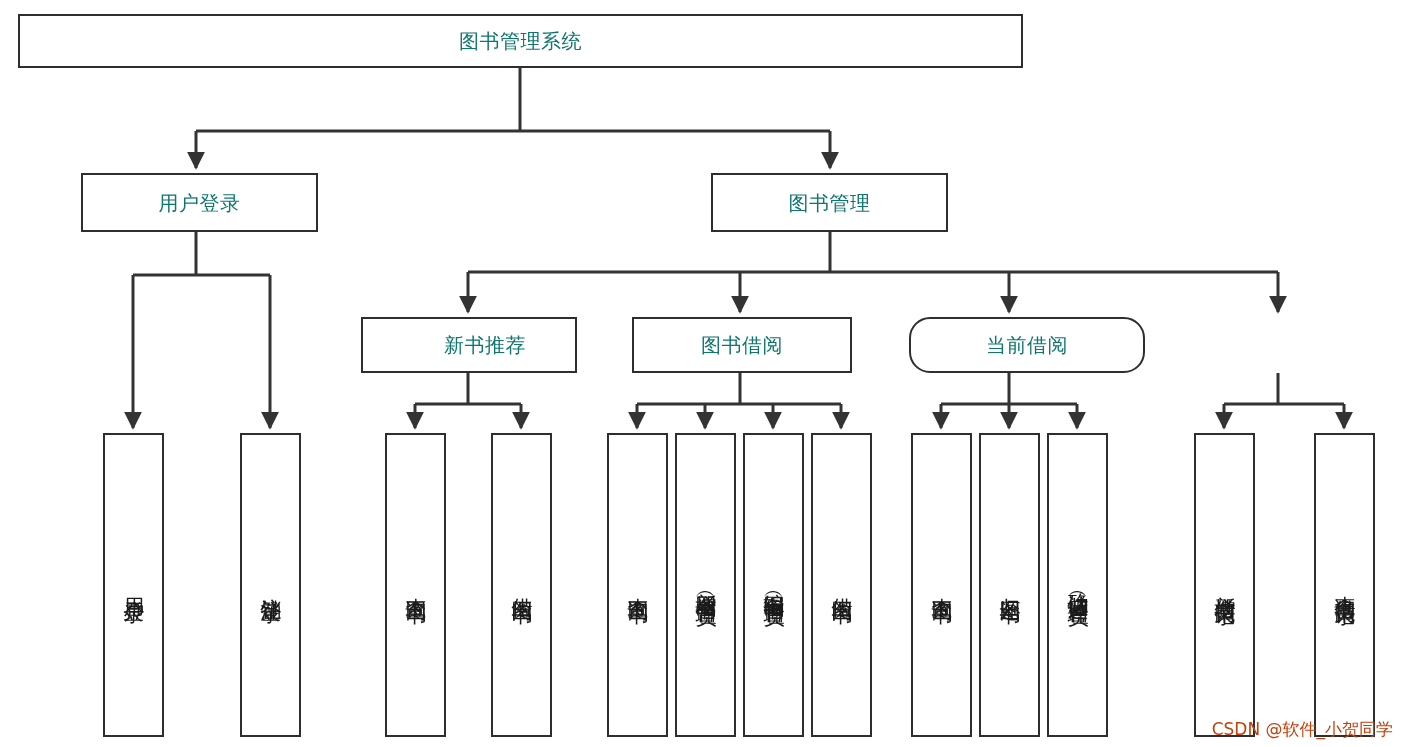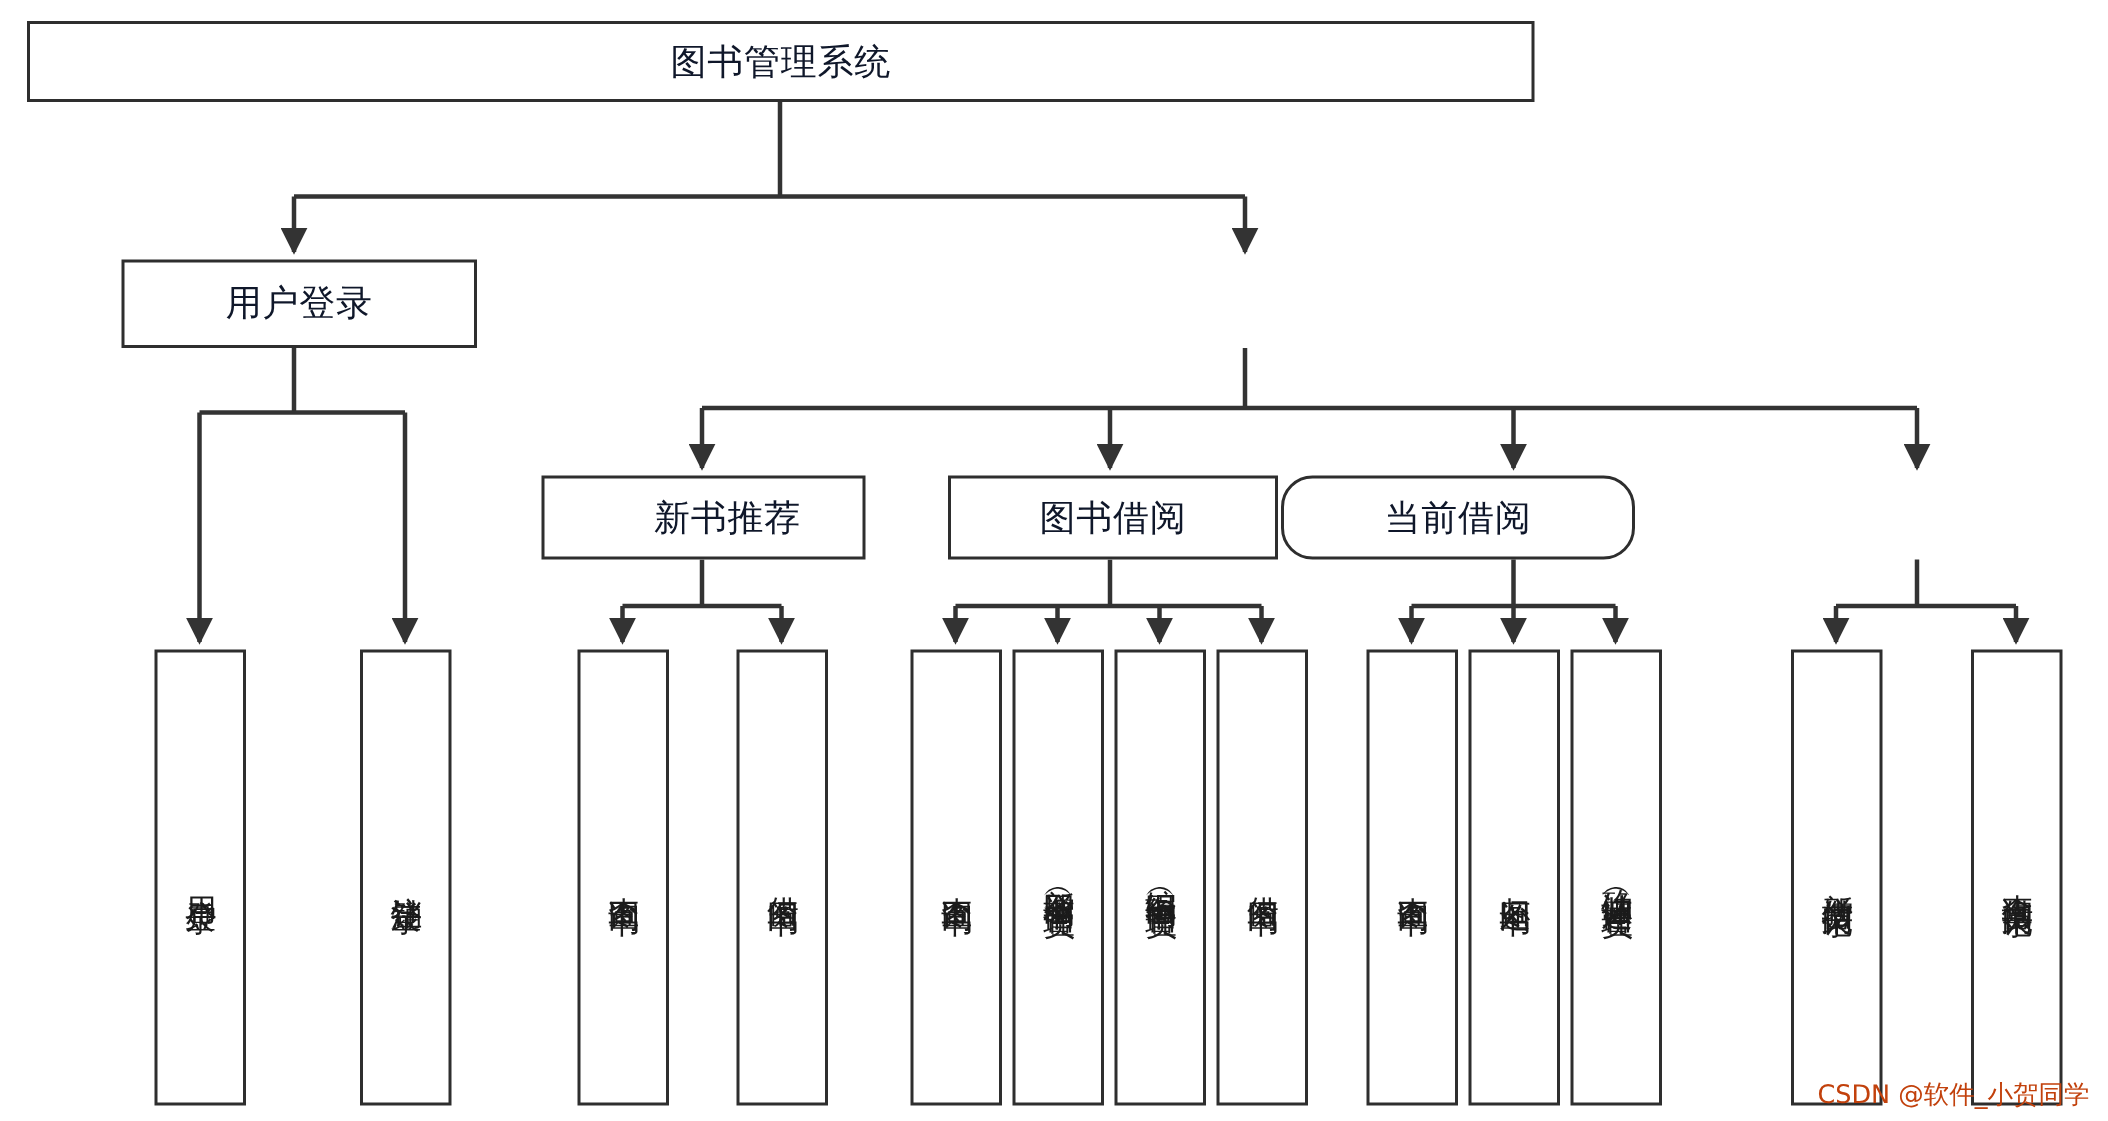--- a/index.html
+++ b/index.html
@@ -29,22 +29,22 @@
     position: absolute;
     box-sizing: border-box;
     background: #ffffff;
     border: 2px solid #2e2e2e;
     display: flex;
     align-items: center;
     justify-content: center;
     overflow: hidden;
   }
   .node-label-h {
-    font-size: 24px;
-    color: #0f172a;
+    font-size: 20px;
+    color: #0f766e;
     line-height: 1.1;
     white-space: nowrap;
     letter-spacing: 0.5px;
   }
   .node-label-v {
     font-size: 21px;
     color: #1b1b1b;
     writing-mode: vertical-rl;
     text-orientation: upright;
     line-height: 1.28;
@@ -117,28 +117,31 @@
     </g>
   </svg>
 
   <div class="node-box" style="left:18px; top:14px; width:1005px; height:54px;">
     <span class="node-label-h">图书管理系统</span>
   </div>
 
   <div class="node-box" style="left:81px; top:173px; width:237px; height:59px;">
     <span class="node-label-h">用户登录</span>
   </div>
+  <div class="node-box" style="left:711px; top:173px; width:237px; height:59px;">
+    <span class="node-label-h">图书管理</span>
+  </div>
 
   <div class="node-box" style="left:361px; top:317px; width:216px; height:56px;padding-left:32px;">
     <span class="node-label-h">新书推荐</span>
   </div>
   <div class="node-box" style="left:632px; top:317px; width:220px; height:56px;">
     <span class="node-label-h">图书借阅</span>
   </div>
-  <div class="node-box" style="left:854px; top:317px; width:236px; height:56px;border-radius:21px;">
+  <div class="node-box" style="left:909px; top:317px; width:236px; height:56px;border-radius:21px;">
     <span class="node-label-h">当前借阅</span>
   </div>
 
   <div class="node-box" style="left:103px; top:433px; width:61px; height:304px;">
     <span class="node-label-v">用户登录</span>
   </div>
   <div class="node-box" style="left:240px; top:433px; width:61px; height:304px;">
     <span class="node-label-v">注销登录</span>
   </div>
 

